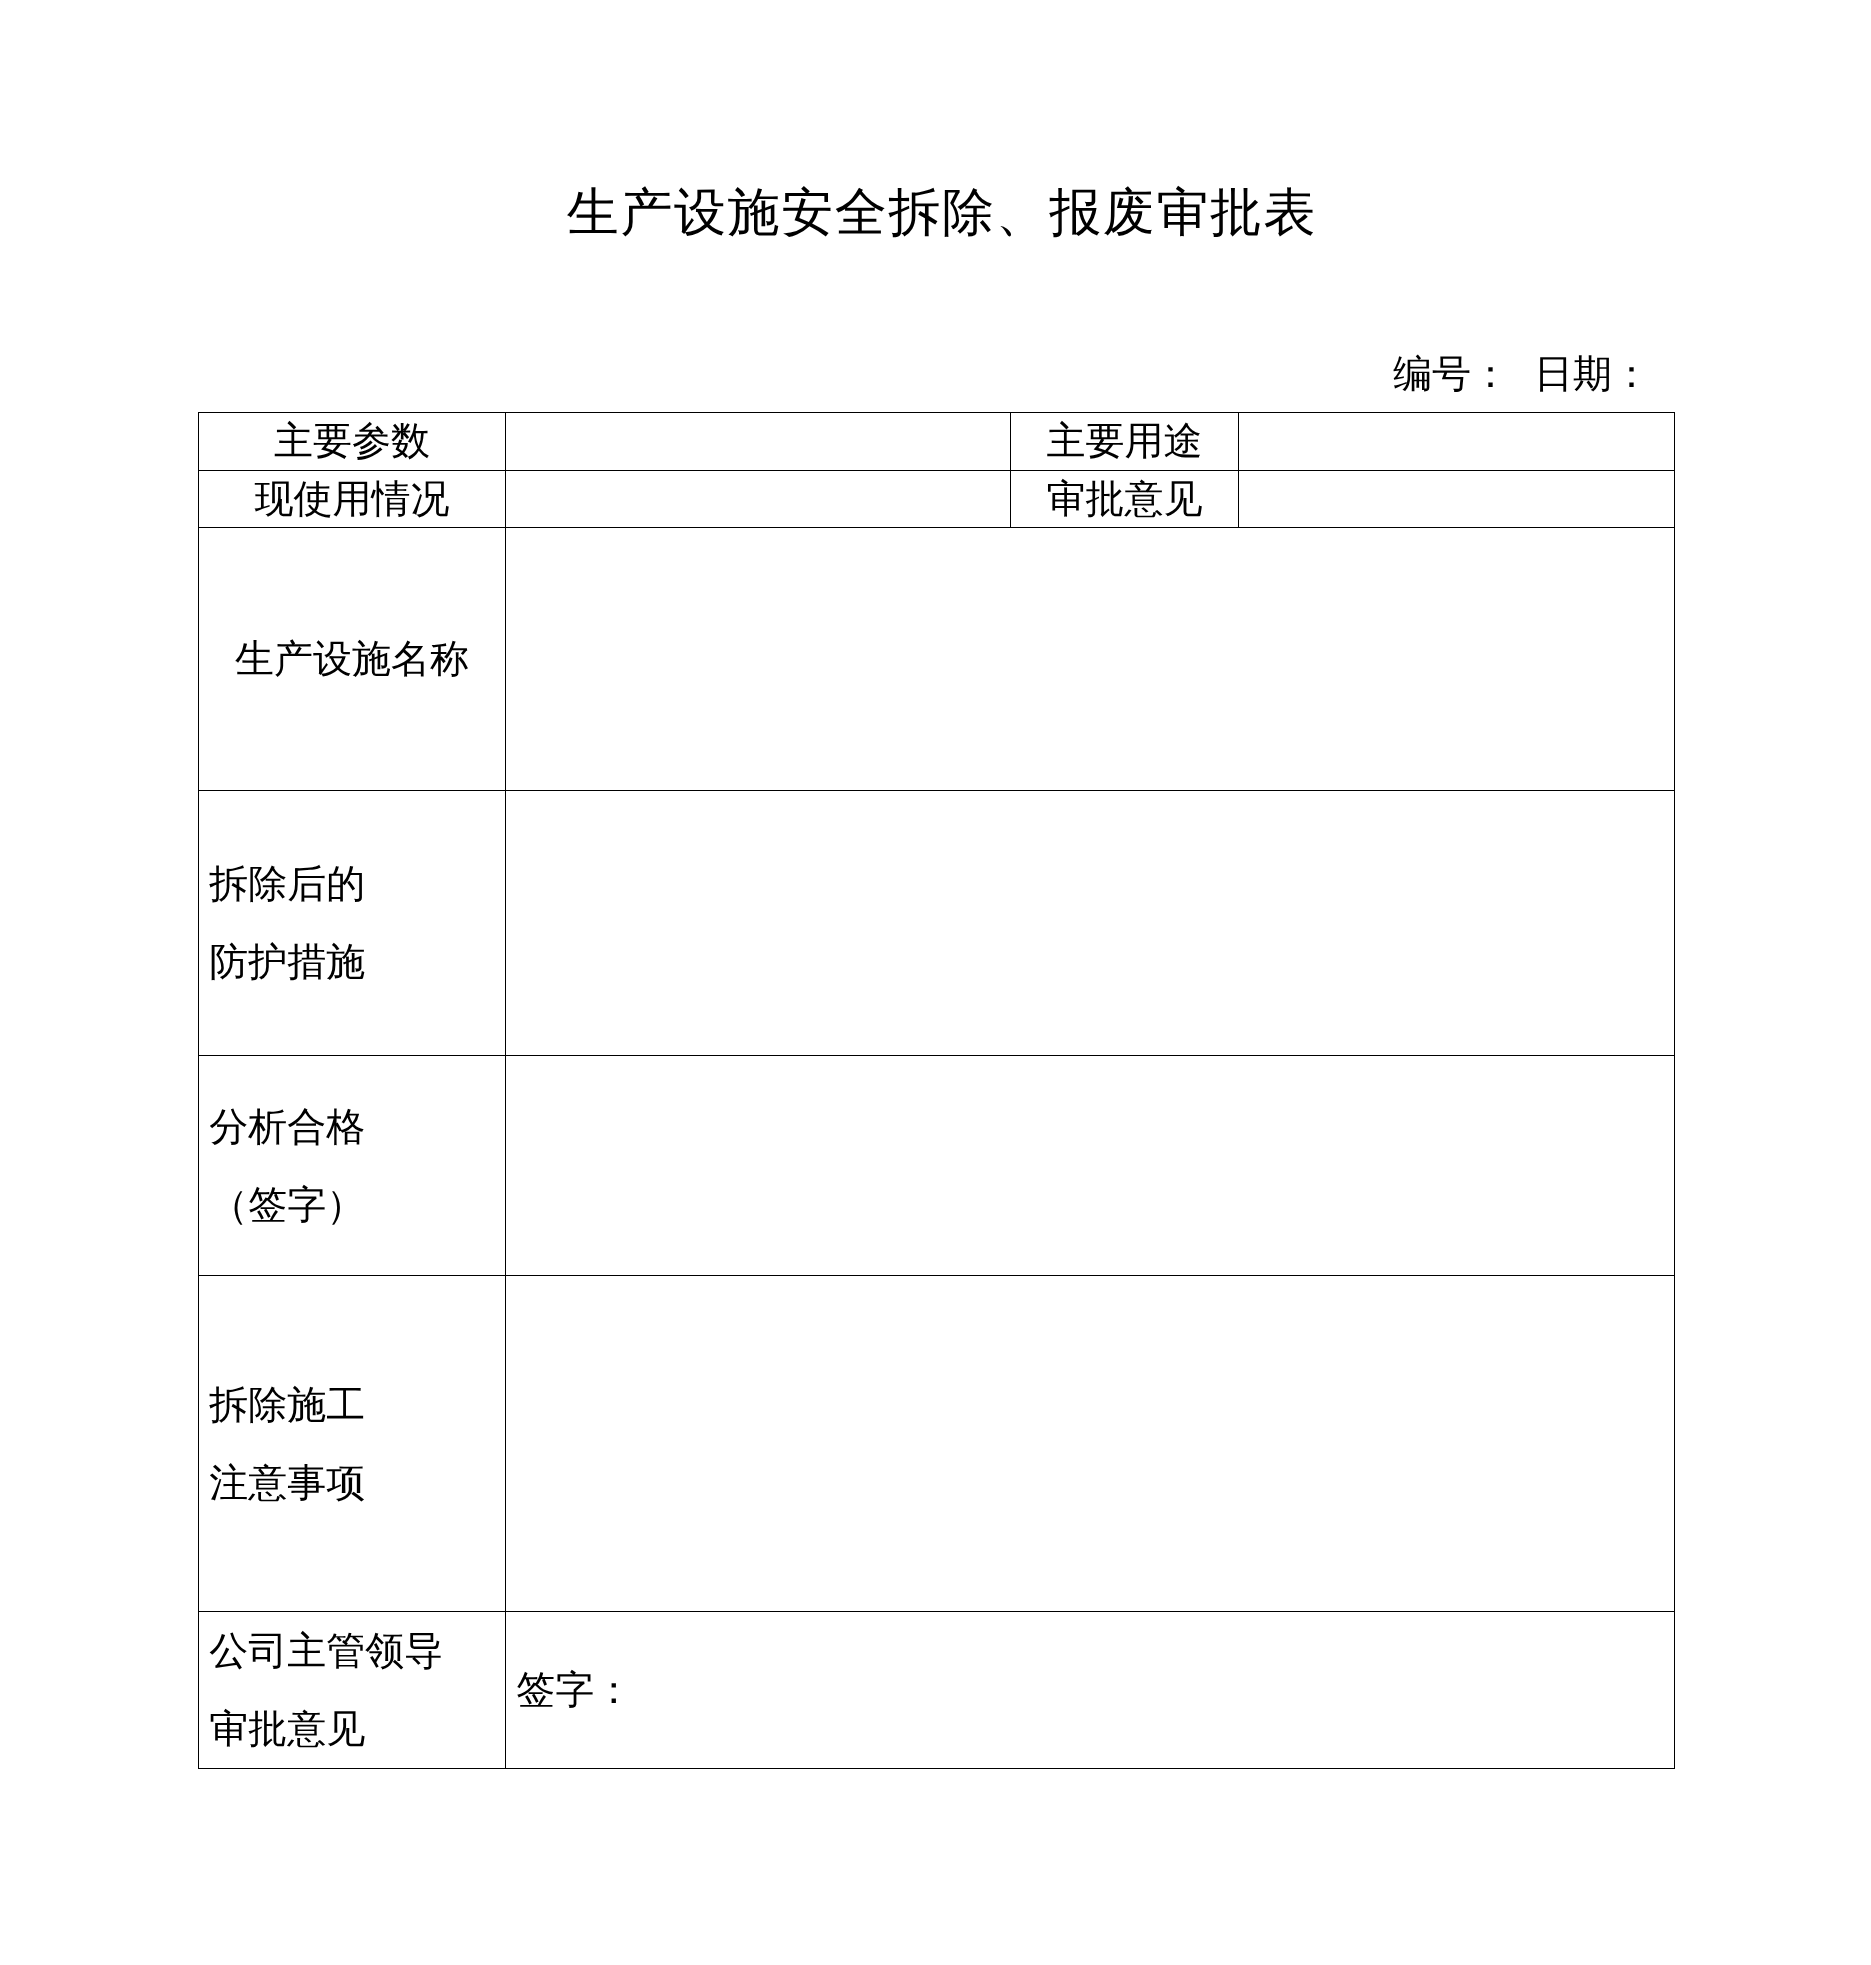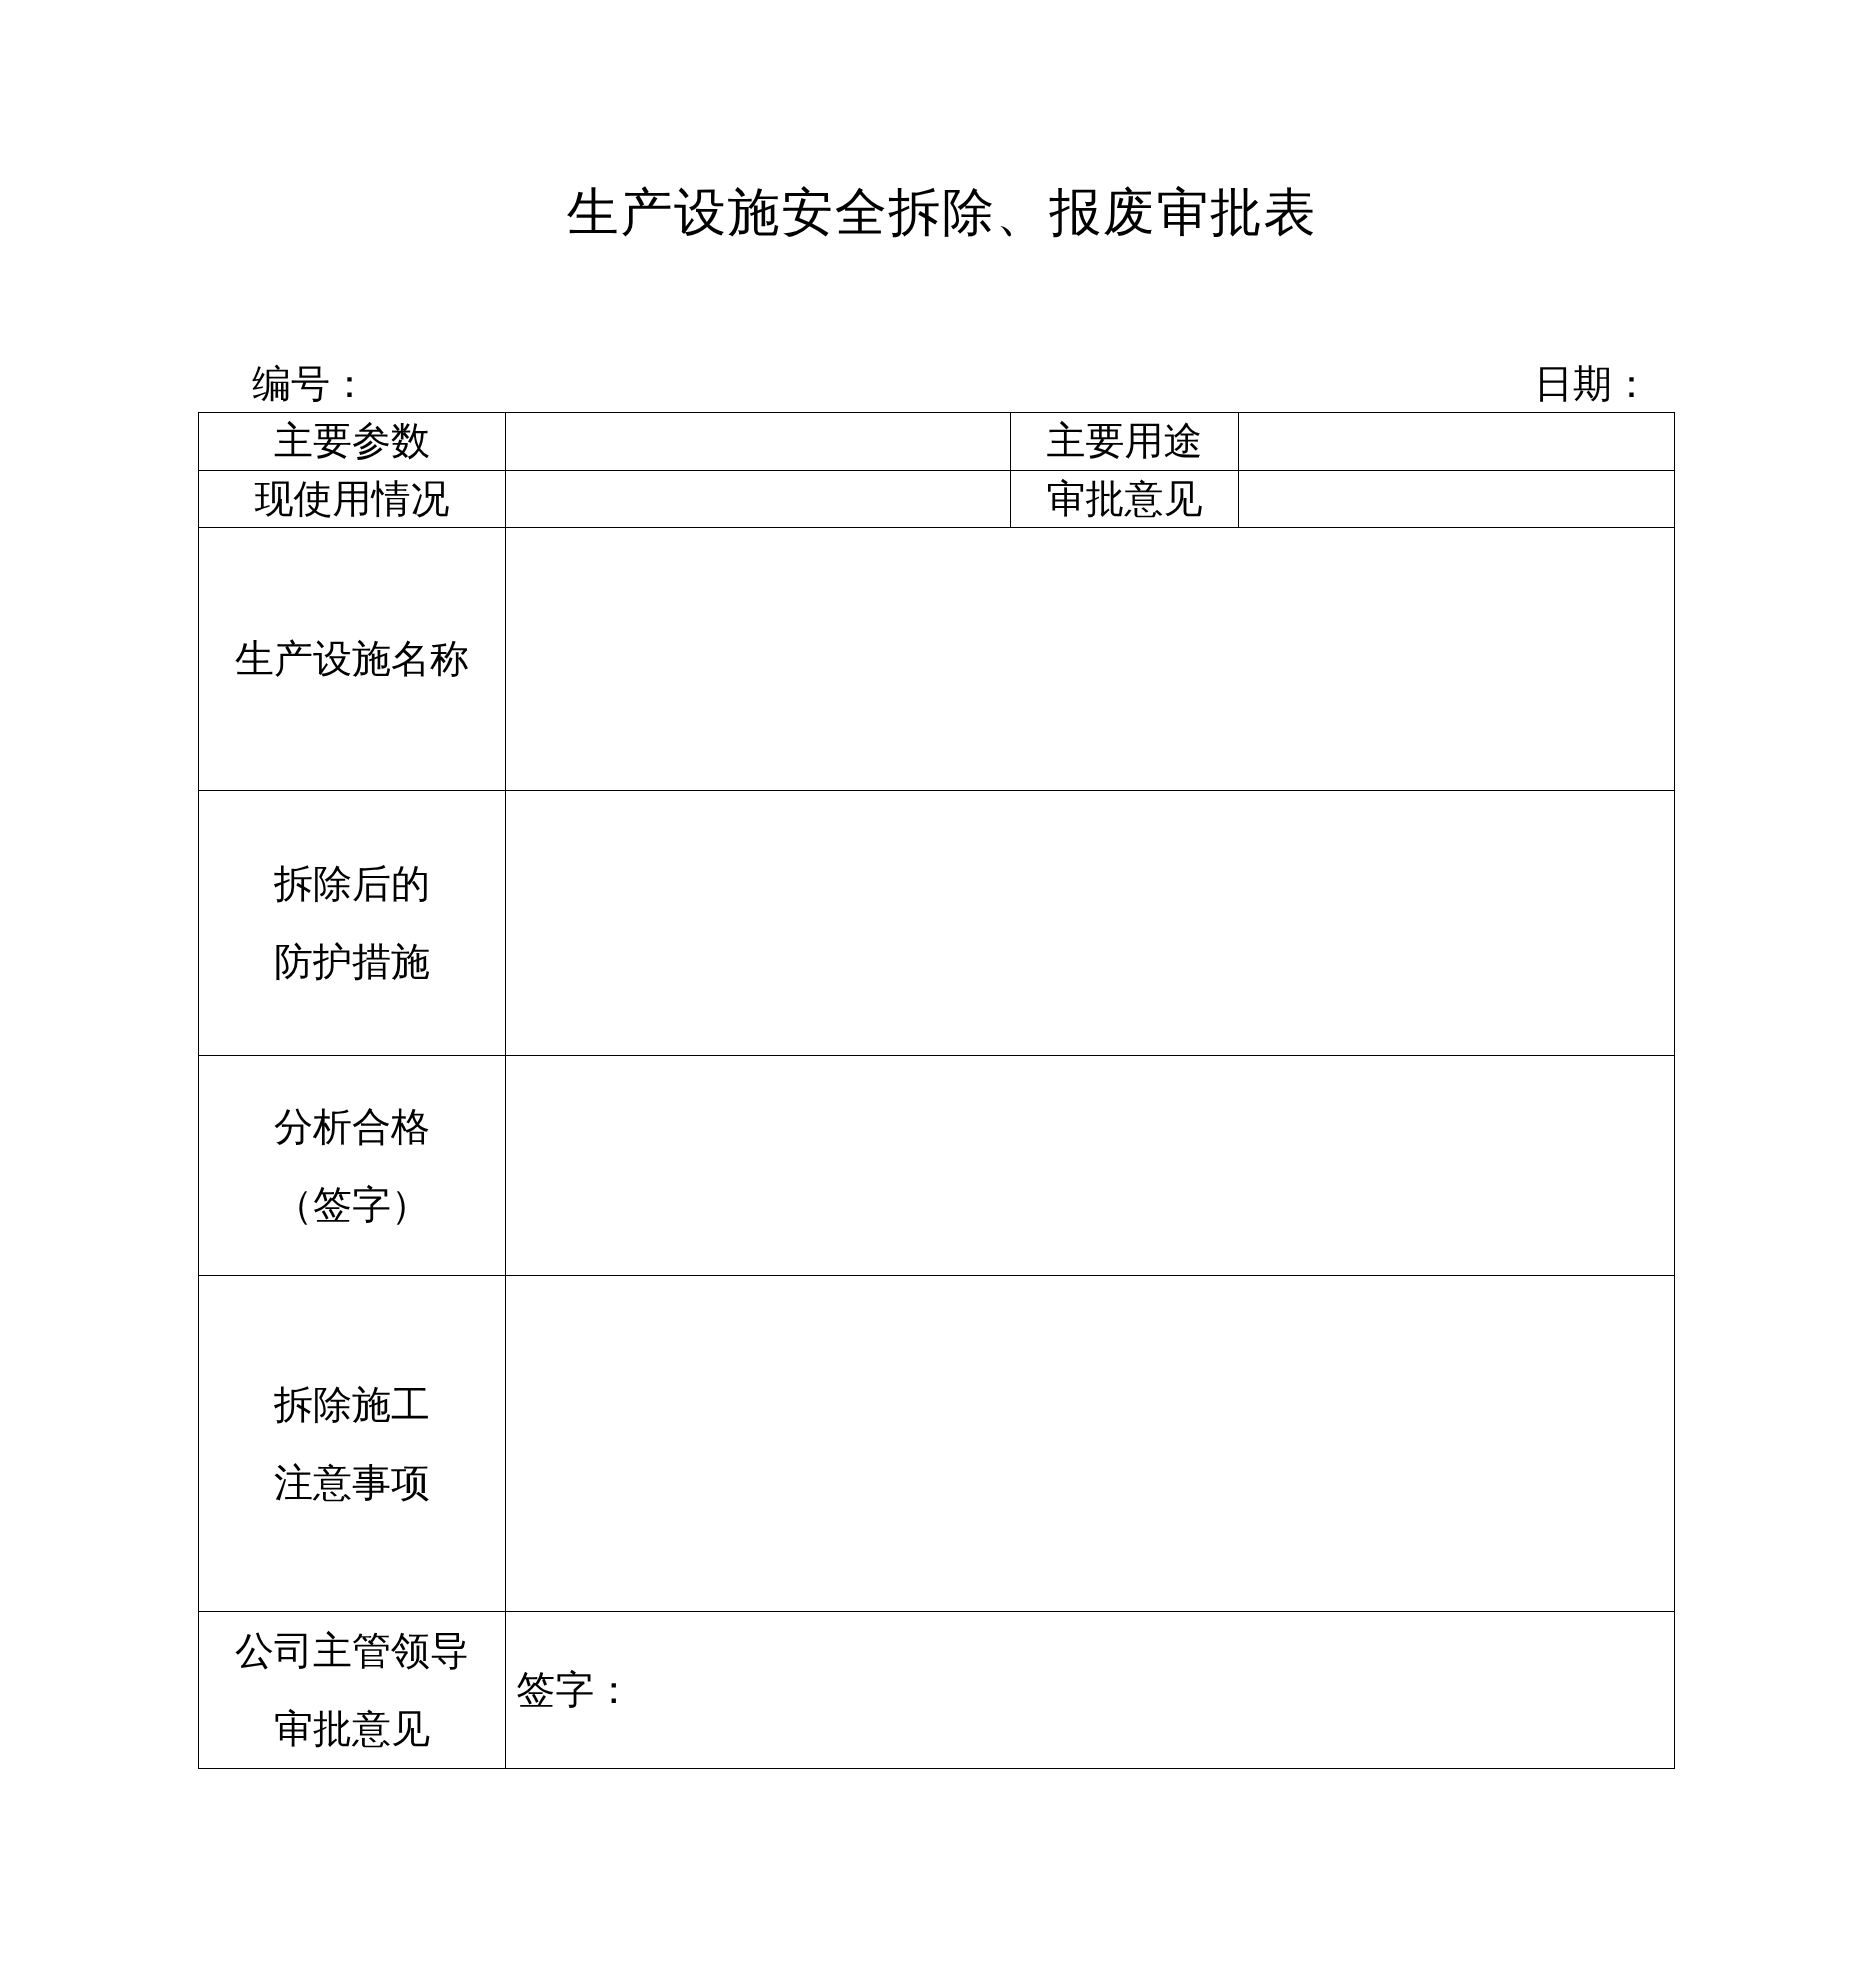--- a/index.html
+++ b/index.html
@@ -31,29 +31,30 @@
     line-height: 1.2;
     letter-spacing: 1.6px;
     font-weight: 400;
     white-space: nowrap;
     margin-left: 6px;
   }
 
   
   .meta-row {
     position: absolute;
-    top: 360px;
+    top: 350px;
     left: 252px;
     width: 1399px;
     height: 47px;
     font-size: 39px;
     line-height: 47px;
     display: flex;
-    justify-content: space-between;
+    justify-content: flex-end;
     align-items: center;
+    gap: 24px;
   }
   .meta-label { white-space: nowrap; }
 
   
   .form-table {
     position: absolute;
     top: 412px;
     left: 198px;
     width: 1476px;
     border-collapse: collapse;
@@ -64,21 +65,21 @@
   .form-table td {
     border: 1.2px solid #000000;
     padding: 0 10.2px;
     vertical-align: middle;
     box-sizing: border-box;
   }
   .lbl {
     text-align: center;
   }
   .lbl-stack {
-    text-align: center;
+    text-align: left;
     white-space: pre-line;
     line-height: 2.0;
   }
   .lbl-left {
     text-align: left;
     line-height: 2.0;
   }
   .val {
     text-align: left;
   }

